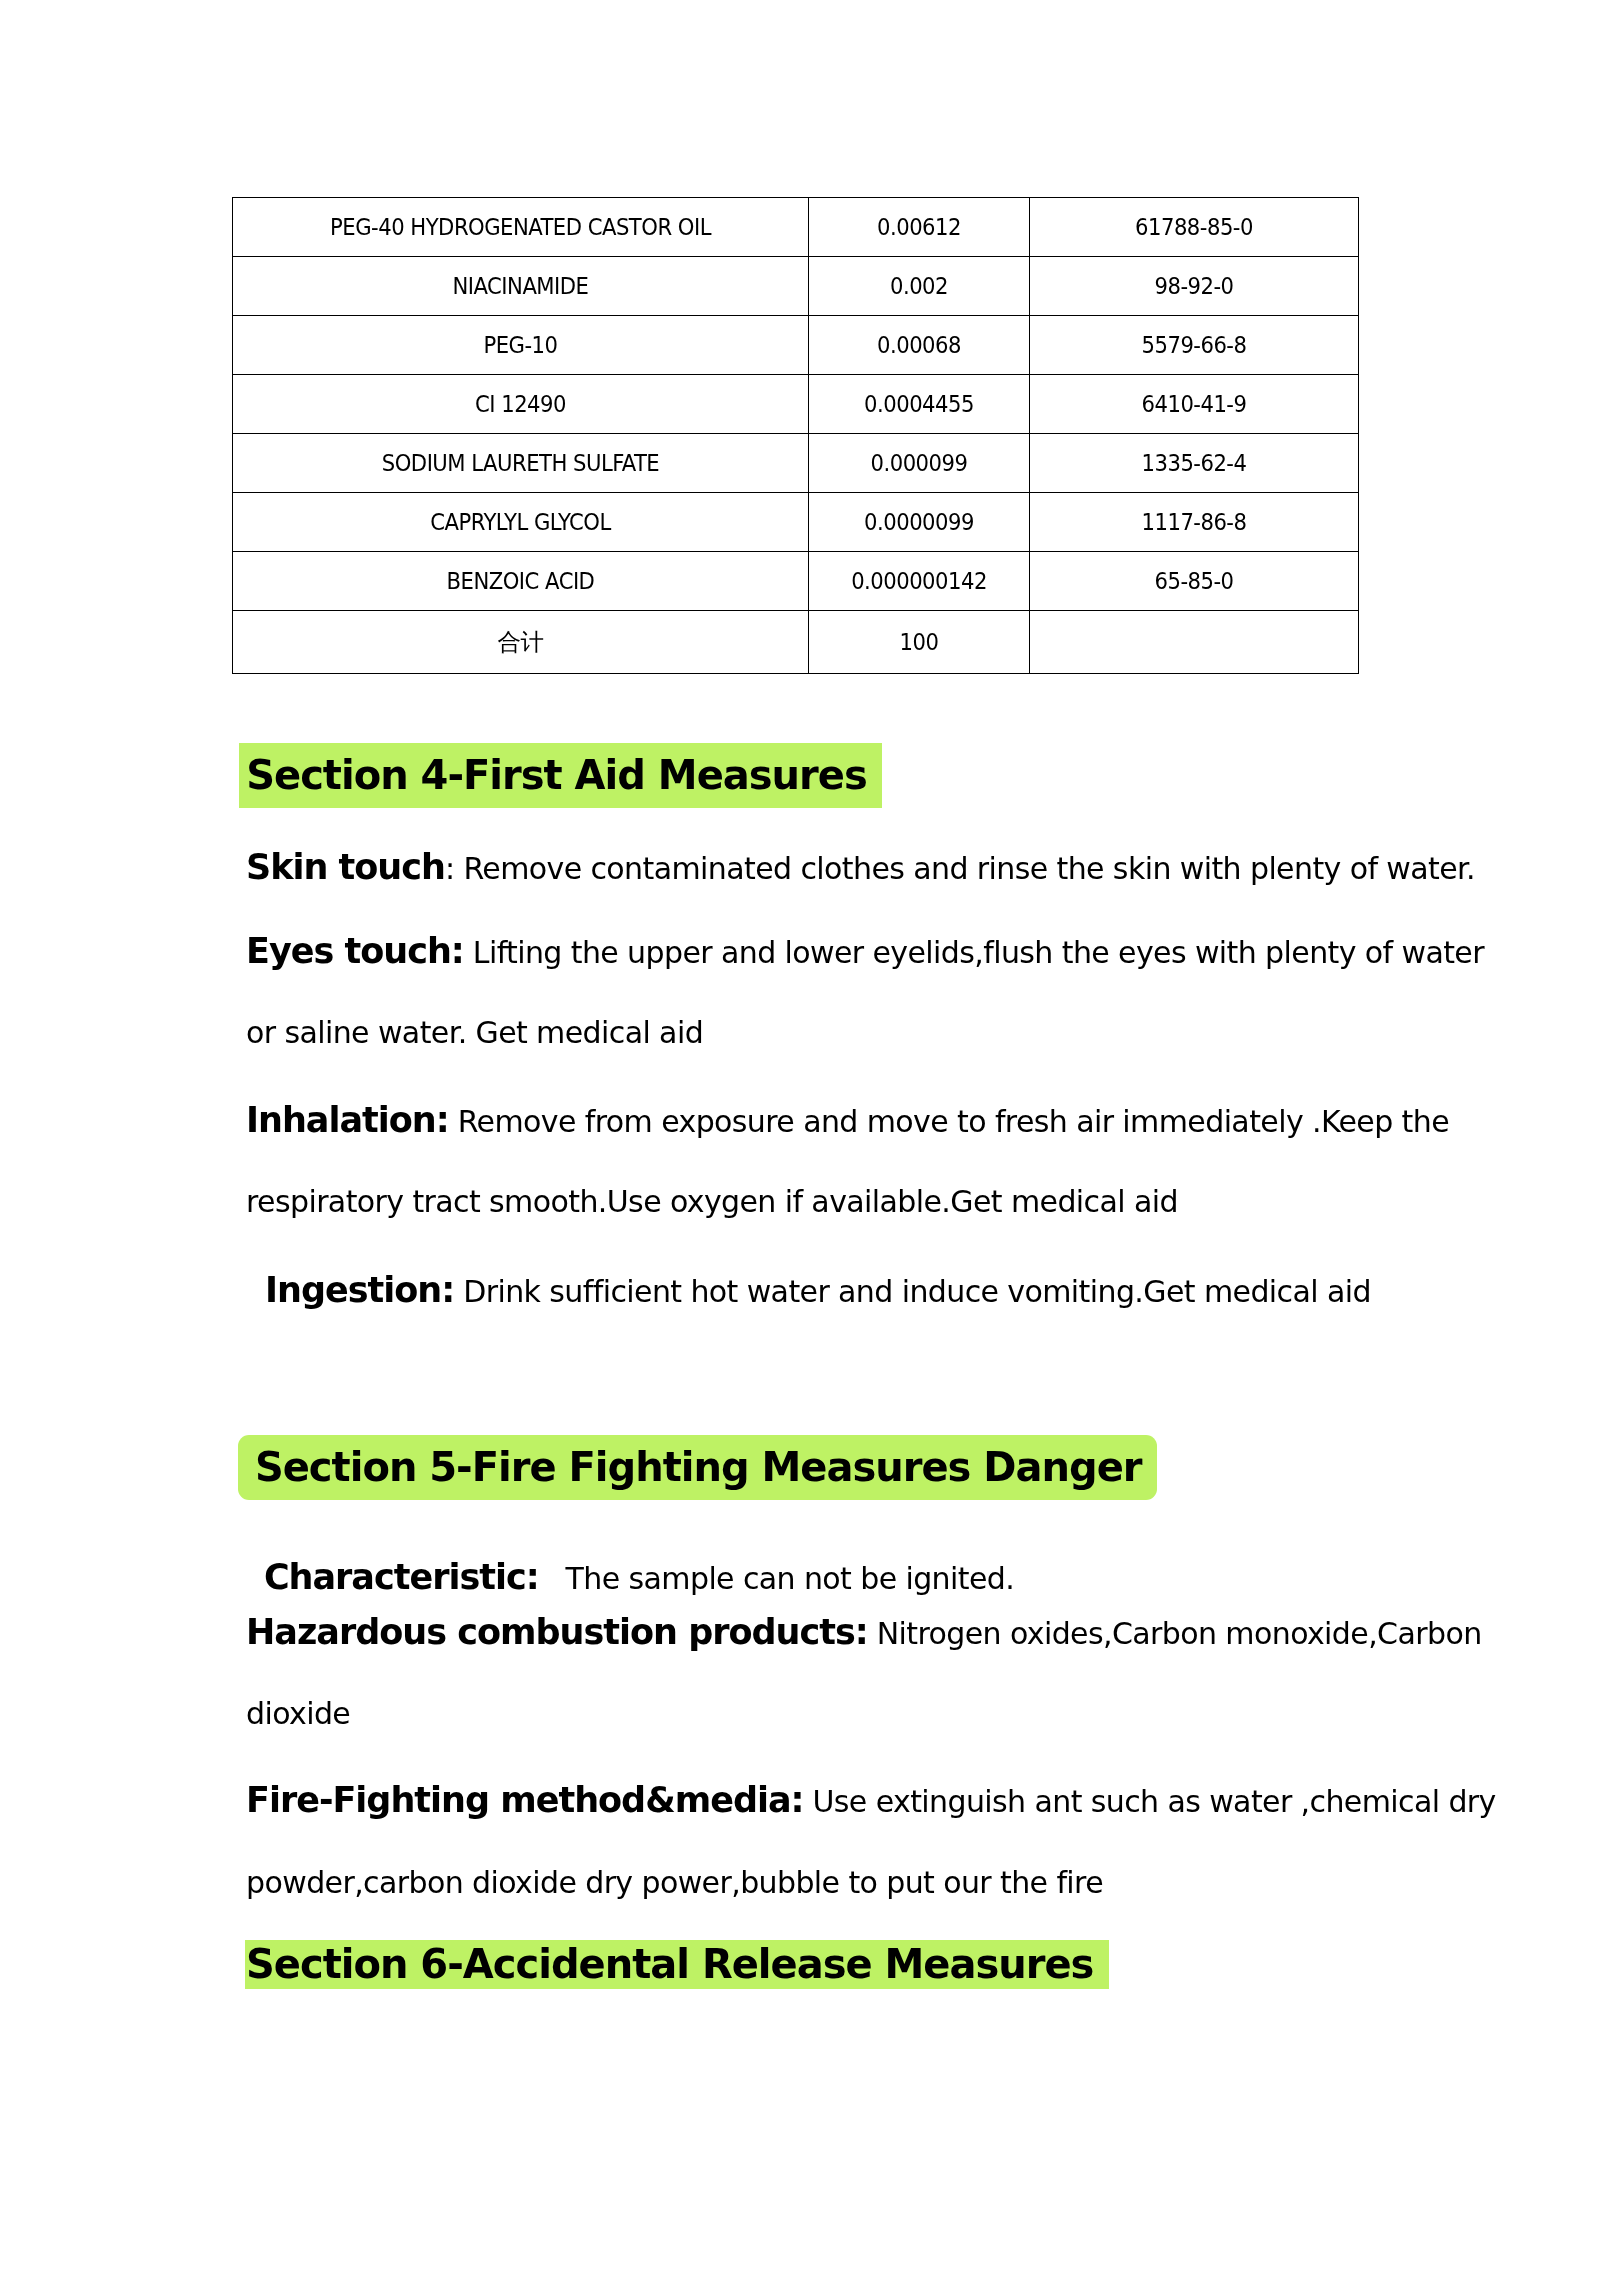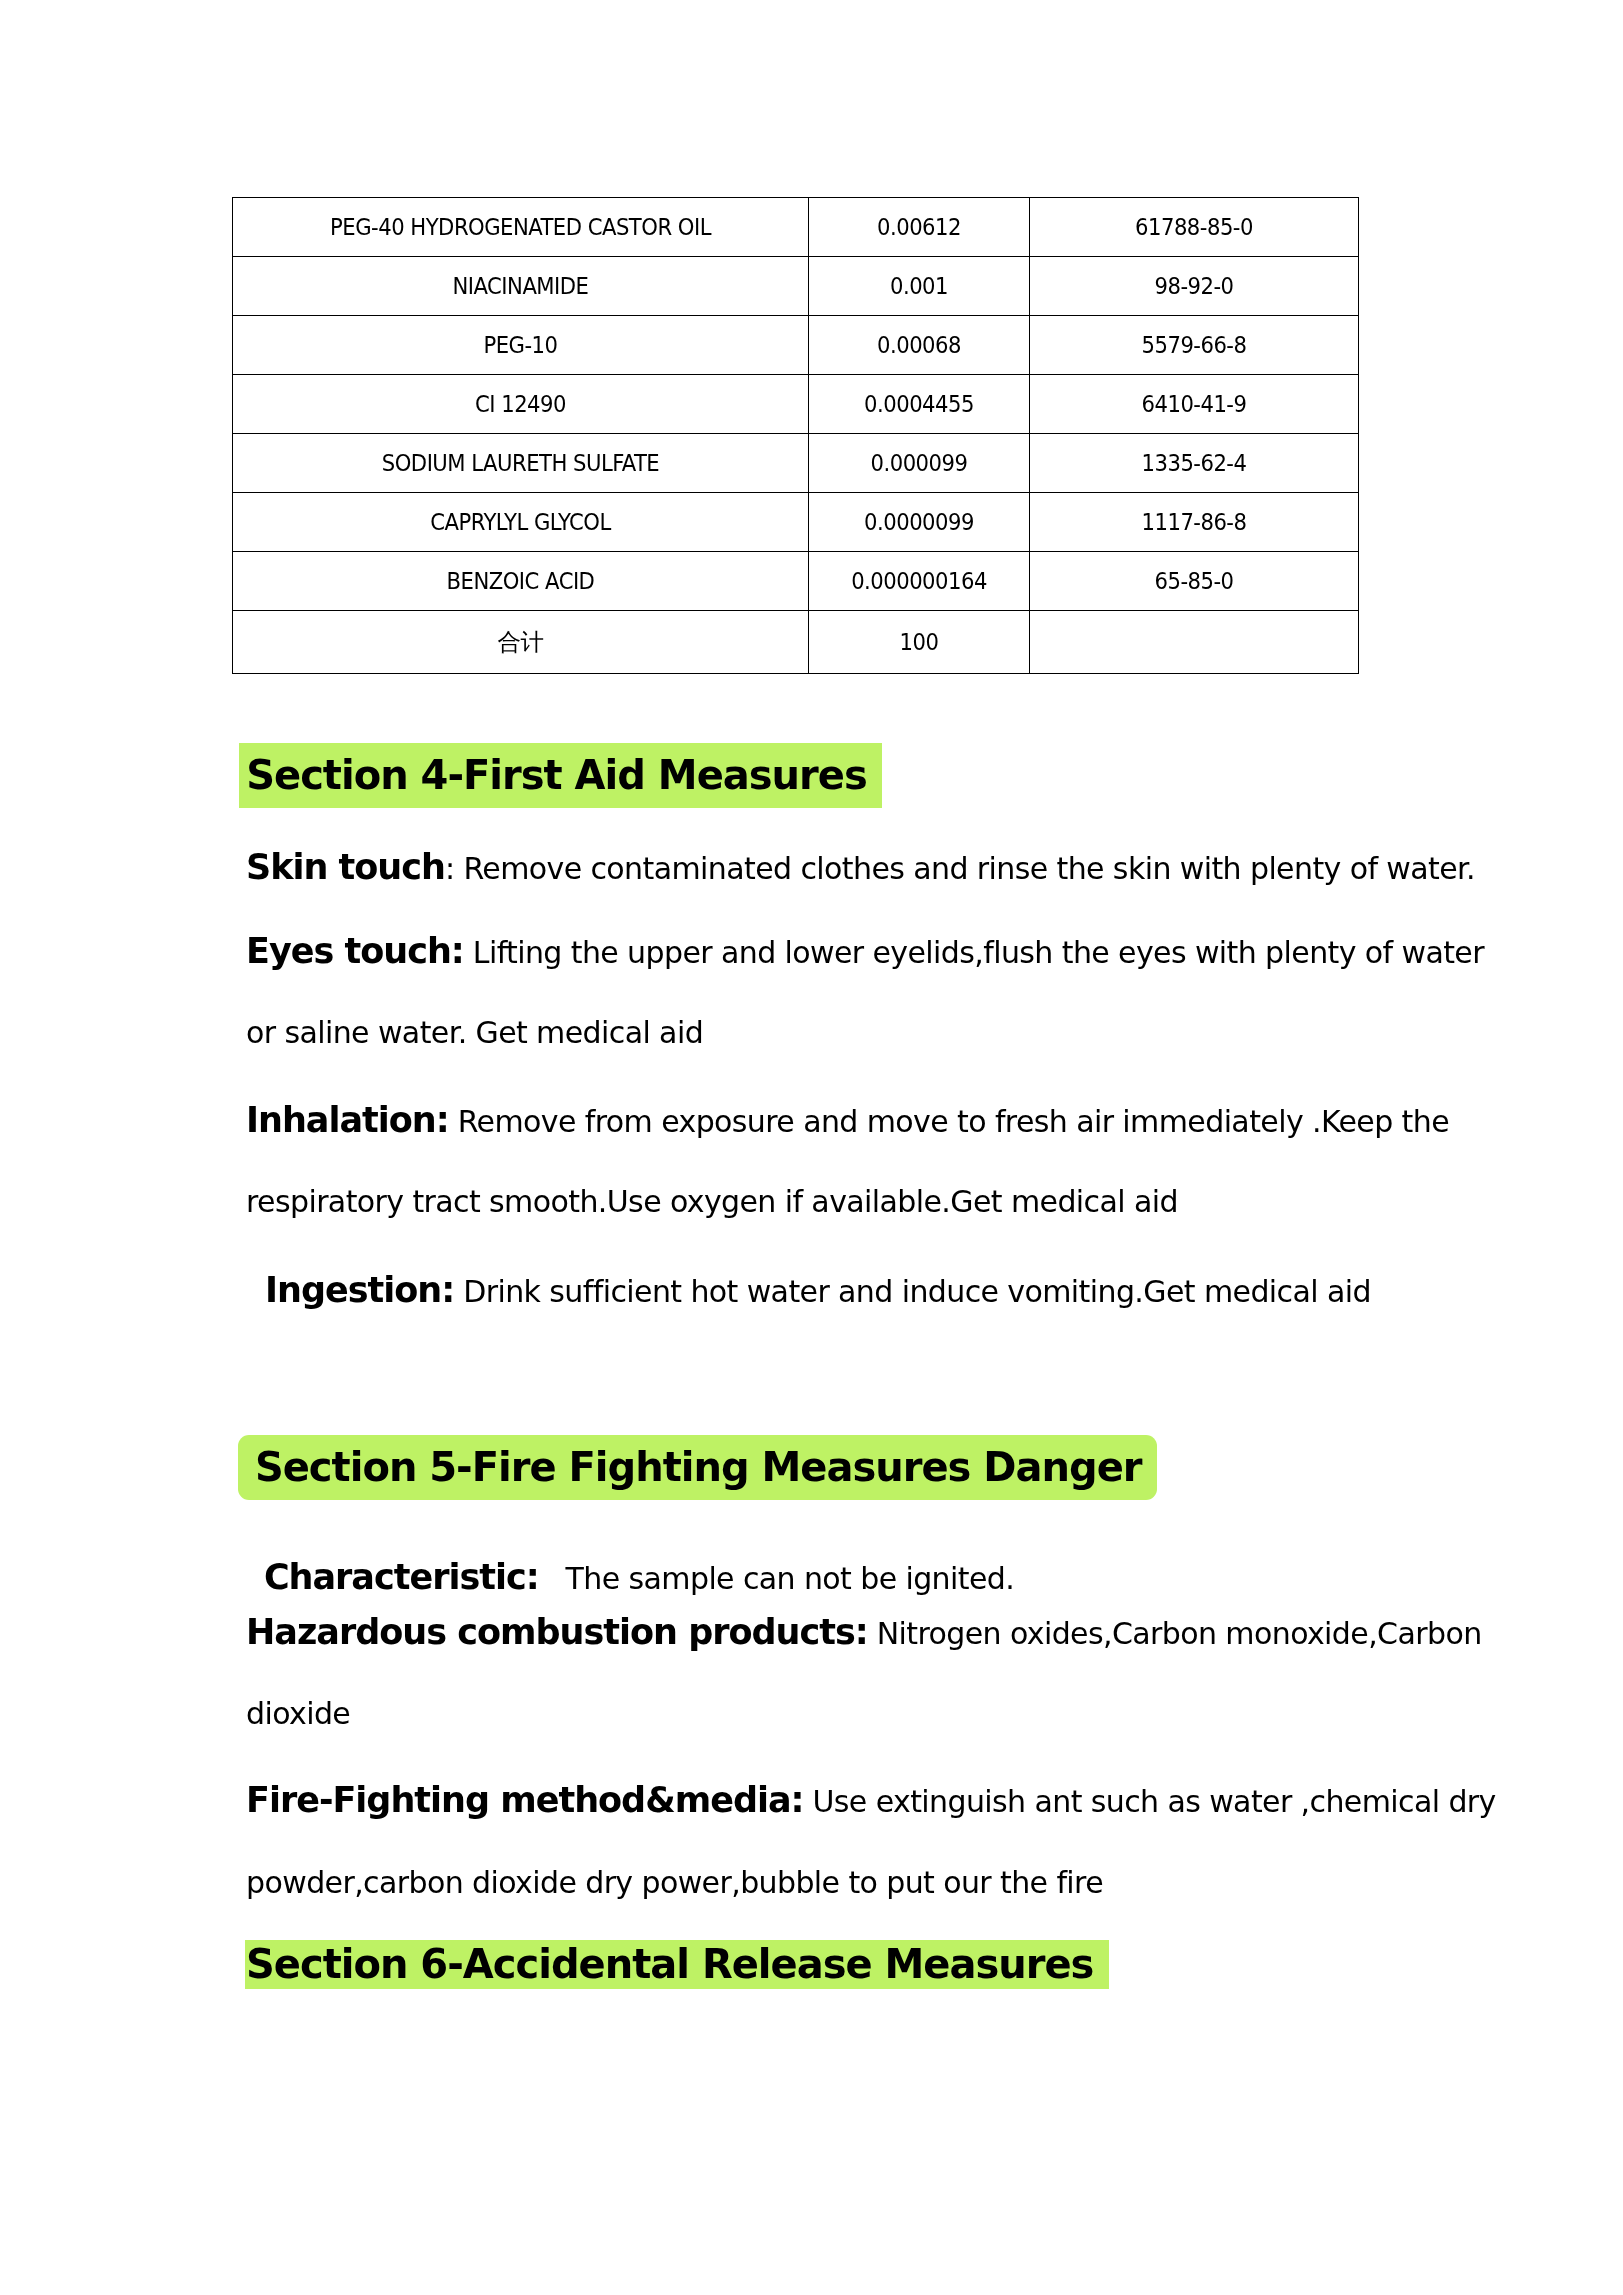--- a/index.html
+++ b/index.html
@@ -31,21 +31,21 @@
       <col class="c3">
     </colgroup>
   <tbody>
     <tr>
       <td>PEG-40 HYDROGENATED CASTOR OIL</td>
       <td>0.00612</td>
       <td>61788-85-0</td>
     </tr>
     <tr>
       <td>NIACINAMIDE</td>
-      <td>0.001</td>
+      <td>0.002</td>
       <td>98-92-0</td>
     </tr>
     <tr>
       <td>PEG-10</td>
       <td>0.00068</td>
       <td>5579-66-8</td>
     </tr>
     <tr>
       <td>CI 12490</td>
       <td>0.0004455</td>
@@ -56,21 +56,21 @@
       <td>0.000099</td>
       <td>1335-62-4</td>
     </tr>
     <tr>
       <td>CAPRYLYL GLYCOL</td>
       <td>0.0000099</td>
       <td>1117-86-8</td>
     </tr>
     <tr>
       <td>BENZOIC ACID</td>
-      <td>0.000000164</td>
+      <td>0.000000142</td>
       <td>65-85-0</td>
     </tr>
     <tr class="total">
       <td>合计</td>
       <td>100</td>
       <td></td>
     </tr>
   </tbody>
 </table>
 

